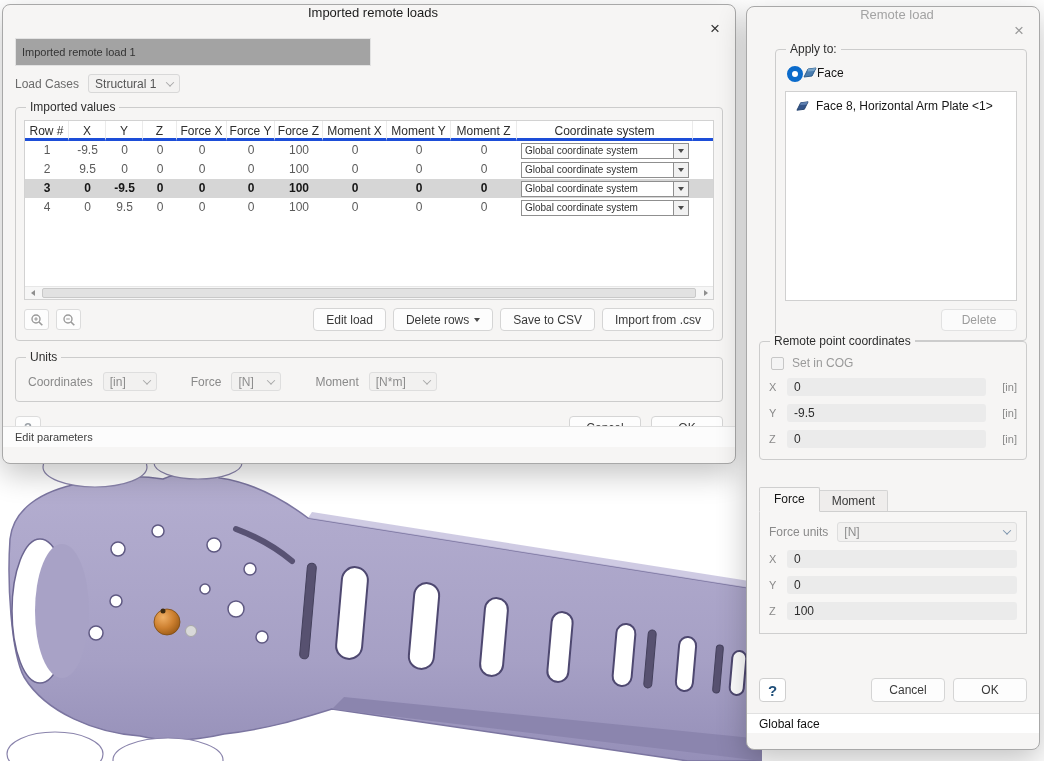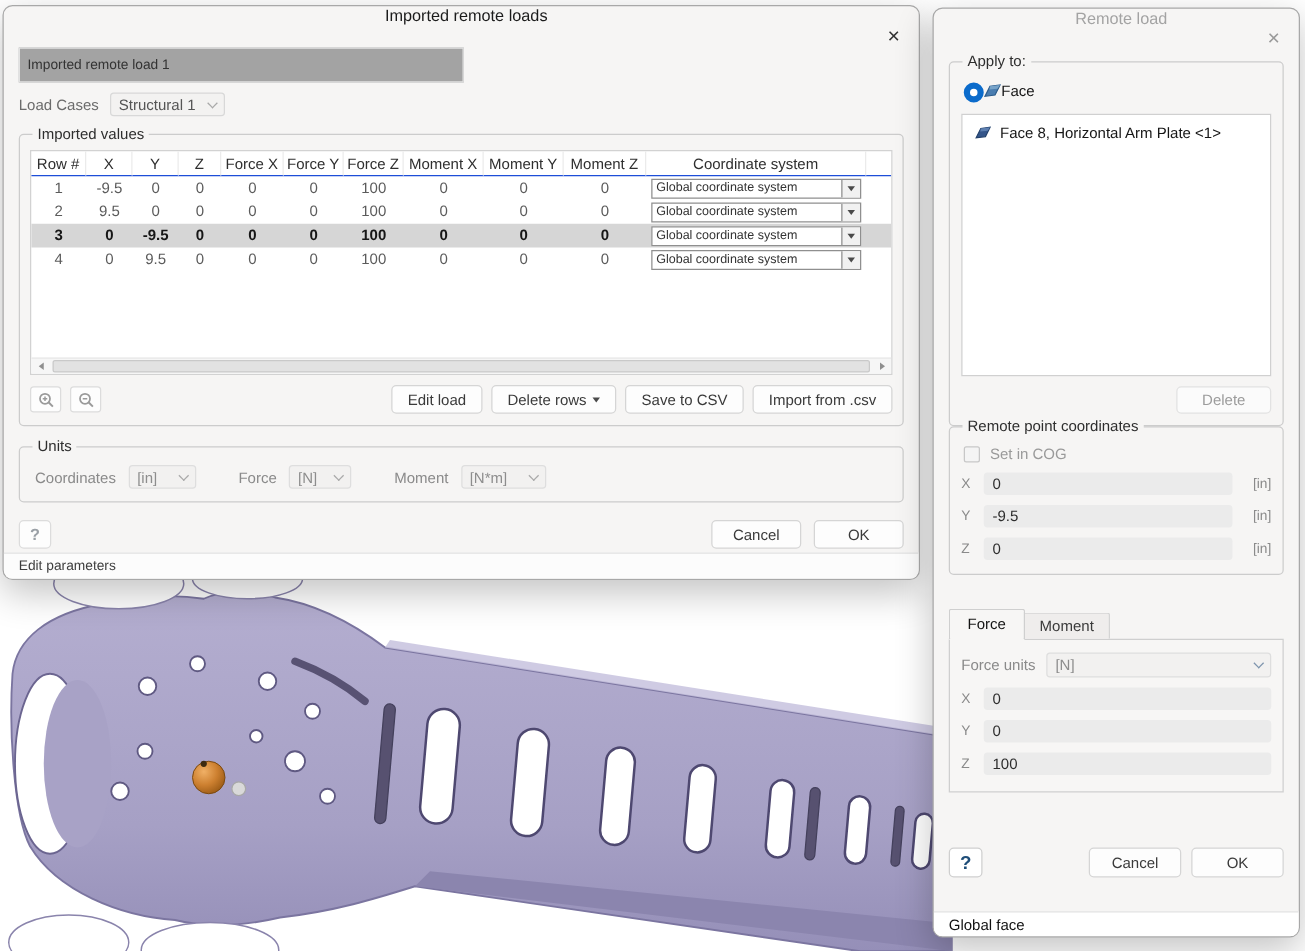--- a/index.html
+++ b/index.html
@@ -15,21 +15,21 @@
             box-shadow:0 10px 30px rgba(0,0,0,.24); overflow:hidden; z-index:3; }
   .dlg-left  { left:2px;   top:4px; width:734px; height:460px; }
   .dlg-right { left:746px; top:6px; width:294px; height:744px; }
   .titlebar { height:30px; display:flex; align-items:center; padding:0 12px;flex-direction:column; }
   .ttext { font-size:13px; color:#1b1b1b; margin-left:8px; }
   .dlg-right .ttext { color:#a3a3a3; }
   .tclose { margin-left:auto; font-size:17px; color:#333; cursor:default; line-height:1; padding:0 3px; }
   .dlg-right .tclose { color:#9a9a9a; }
   .body { padding:0 12px; position:relative; }
 
-  .statusbar { position:absolute; bottom:0; left:0; right:0; height:21px; border-top:1px solid #e1e1e1;
+  .statusbar { position:absolute; bottom:16px; left:0; right:0; height:21px; border-top:1px solid #e1e1e1;
                background:#fcfcfc; display:flex; align-items:center; padding:0 12px; font-size:11px; color:#3d3d3d; }
   .dlg-right .statusbar { height:20px; font-size:12px; color:#111; background:#ffffff; }
 
   
   .combo { display:inline-flex; align-items:center; justify-content:space-between; gap:6px;
            height:19px; padding:0 6px; background:#f3f2f1; border:1px solid #d8d8d8; border-radius:3px;
            font-size:12px; color:#555; }
   .combo.dis { background:#f2f1f0; border-color:#dedede; color:#8d8d8d; }
   .chev { width:6px; height:6px; border-right:1.5px solid #7d94ad; border-bottom:1.5px solid #7d94ad;
           transform:rotate(45deg) translate(-1px,-1px); flex:none; }
@@ -47,21 +47,21 @@
               border-left:4.5px solid #8f8f8f; display:inline-block; }
 
   
   .name-input { width:356px; height:28px; margin-top:3px; border:1px solid #e2e2e2; background:#a3a3a3;
                 font-family:"Liberation Sans",sans-serif; font-size:11px; padding:0 6px; color:#333; outline:none; }
   .lc-row { margin-top:8px; display:flex; align-items:center; gap:9px; font-size:12px; color:#6b6b6b; }
   .gb-values { margin-top:14px; padding:12px 8px 9px; }
   .tablewrap { position:relative; background:#ffffff; border:1px solid #d2d2d2; height:180px; overflow:hidden; }
   .thead, .trow { display:grid; grid-template-columns:44px 37px 37px 34px 50px 48px 48px 64px 64px 66px 176px 1fr; }
   .thead span { height:20px; line-height:20px; text-align:center; font-size:12px; color:#2f2f2f;
-                border-bottom:1px solid #1d4ed8; border-right:1px solid #ebebeb; overflow:hidden; white-space:nowrap; }
+                border-bottom:3px solid #1d4ed8; border-right:1px solid #ebebeb; overflow:hidden; white-space:nowrap; }
   .thead span:last-child { border-right:none; }
   .trow .cell { height:19px; line-height:19px; text-align:center; font-size:12px; color:#5b5b5b; }
   .trow.sel { background:#d6d6d6; }
   .trow.sel .cell { color:#161616; font-weight:600; }
   .coordcell { padding:1.5px 4px; }
   .coorddd { display:flex; height:16px; border:1px solid #8f8f8f; background:#ffffff; align-items:stretch; }
   .coorddd .ctxt { flex:1; font-size:10px; color:#333; padding:0 3px; line-height:14px; text-align:left;
                    white-space:nowrap; overflow:hidden; }
   .coorddd .cbtn { width:15px; border-left:1px solid #8f8f8f; background:#f1f1f1; display:flex;
                    align-items:center; justify-content:center; }
@@ -77,21 +77,21 @@
   .spacer { flex:1; }
   .gb-units { margin-top:16px; padding:14px 12px 10px; }
   .units-row { display:flex; align-items:center; gap:10px; font-size:12px; color:#8a8a8a; }
   .units-row .gap { width:14px; }
   .footer-row { display:flex; align-items:center; margin-top:14px; }
   .helpbtn { width:26px; height:23px; background:#fdfdfd; border:1px solid #dcdcdc; border-radius:4px;
              font-size:13px; font-weight:bold; color:#9aa0a6; display:flex; align-items:center; justify-content:center; }
   .btn.wide { width:72px; margin-left:10px; }
 
   
-  .gb-apply { margin-top:12px; padding:13px 9px 9px; }
+  .gb-apply { margin-top:12px; padding:13px 9px 9px;margin-left:16px; }
   .radio-row { display:flex; gap:0; padding:3px 2px 9px; }
   .radio { width:16px; height:16px; border-radius:50%; background:#fff; border:5px solid #0b6bcb; flex:none; }
   .radio-label { font-size:12px; color:#141414; }
   .facelist { height:210px; border:1px solid #d0d0d0; background:#ffffff; padding:5px 4px; }
   .face-item { display:flex; align-items:center; gap:7px; padding:2px 6px; font-size:12px; color:#161616; }
   .del-row { display:flex; justify-content:flex-end; margin-top:8px; }
   .btn.delete { width:76px; height:22px; }
   .gb-rp { padding:13px 9px 11px; }
   .cog-row { display:flex; align-items:center; gap:8px; margin:1px 2px 6px; font-size:12px; color:#9a9a9a; }
   .checkbox { width:13px; height:13px; border:1px solid #c7c7c7; background:#f4f4f4; border-radius:2px; flex:none; }

